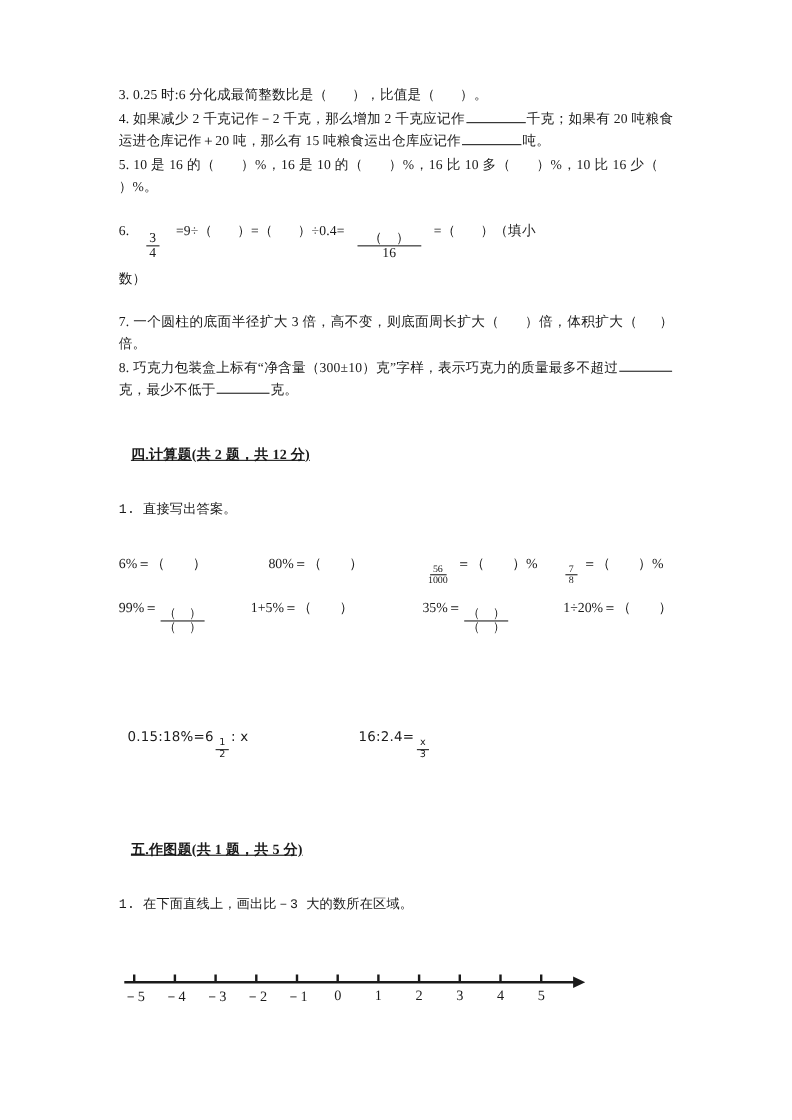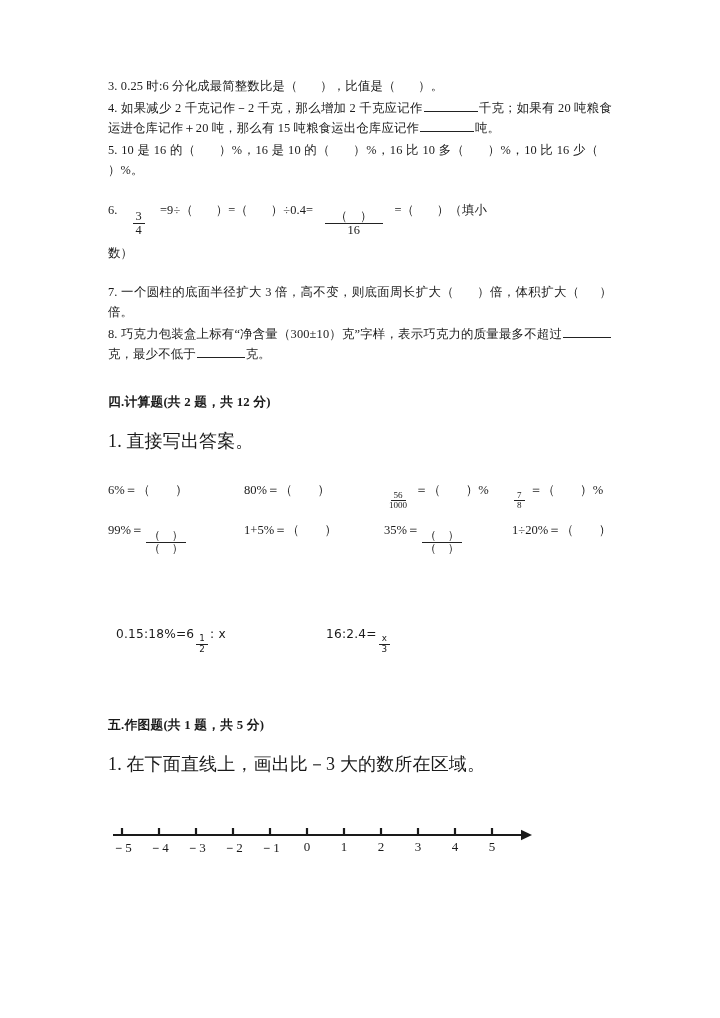--- a/index.html
+++ b/index.html
@@ -36,28 +36,30 @@
     text-align: justify;
     text-justify: inter-ideograph;
     margin: 0 0 1px 0;
     letter-spacing: 0.15px;
   }
 
   .sec-head {
     font-size: 12.8px;
     font-weight: bold;
     line-height: 20px;
-    margin: 0;
+    margin: 11px;
     letter-spacing: 0.2px;
+    text-decoration: underline;
   }
   .prompt {
-    font-size: 18px;
+    font-size: 12px;
     line-height: 20px;
     margin: 0;
     letter-spacing: 0.15px;
+    font-family: Liberation Mono, monospace;
   }
 
   .blank-u {
     display: inline-block;
     border-bottom: 1px solid #222;
     width: 54px;
     height: 0.92em;
     vertical-align: baseline;
     margin: 0 1px;
   }
@@ -97,21 +99,21 @@
     position: relative;
     height: 40px;
   }
   .calc-cell {
     position: absolute;
     font-size: 12.6px;
     white-space: nowrap;
     line-height: 26px;
   }
 
-  .eq-row { position: relative; height: 34px; }
+  .eq-row { position: relative; height: 34px; margin-top: 14px; }
   .eq-cell {
     position: absolute;
     font-size: 12.2px;
     white-space: nowrap;
     line-height: 24px;
     font-family: "DejaVu Sans", "Liberation Sans", sans-serif;
     letter-spacing: 0.2px;
   }
 
   
@@ -244,21 +246,21 @@
         </div>
       </div>
 
       <div class="calc-row">
         <div class="calc-cell" style="left:0px;">
           <span>99%＝</span><span class="frac">
             <span class="num">（　）</span>
             <span class="den">（　）</span>
           </span>
         </div>
-        <div class="calc-cell" style="left:136px;">
+        <div class="calc-cell" style="left:120px;">
           <span>1+5%＝（　　）</span>
         </div>
         <div class="calc-cell" style="left:276px;">
           <span>35%＝</span><span class="frac">
             <span class="num">（　）</span>
             <span class="den">（　）</span>
           </span>
         </div>
         <div class="calc-cell" style="left:404px;">
           <span>1÷20%＝（　　）</span>

